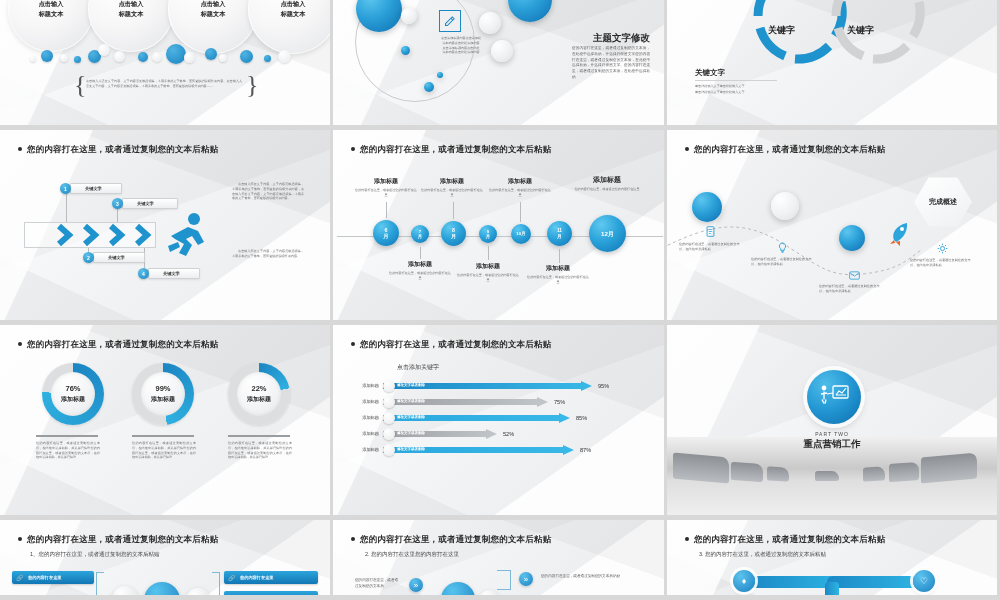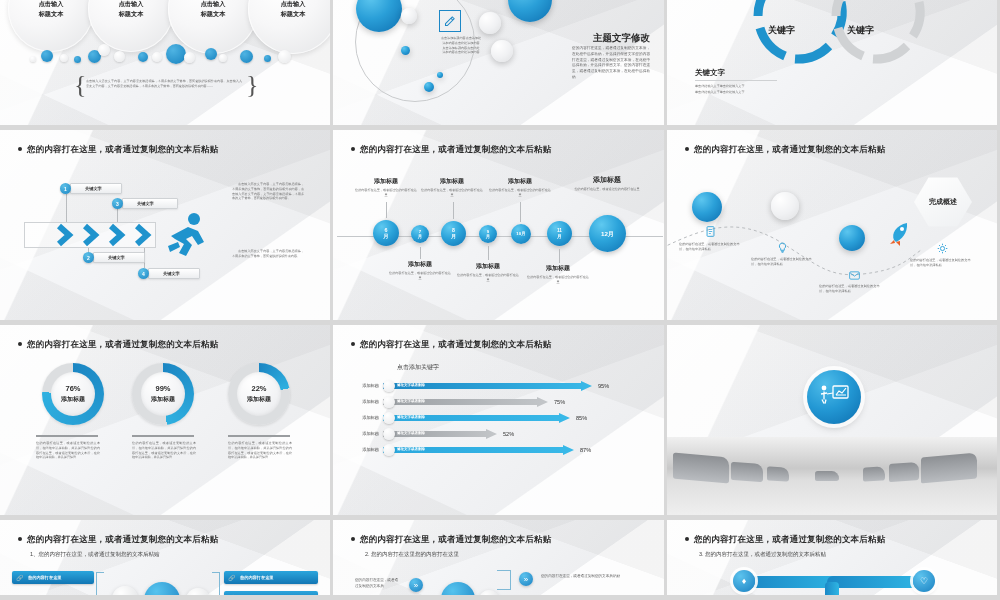--- a/index.html
+++ b/index.html
@@ -569,20 +569,24 @@
     <div class="seal" style="left:140px;top:45px;">
       <svg width="34" height="28" viewBox="0 0 34 28">
         <circle cx="7" cy="5" r="2.4" fill="#fff"></circle>
         <path d="M7 8.5v8M4 11l6-1M5 16.5l2 4M9 16.5l-1 4" stroke="#fff" stroke-width="1.3" fill="none"></path>
         <path d="M10 11 L16 10" stroke="#fff" stroke-width="1.2"></path>
         <rect x="16" y="3" width="15" height="12" rx="1" fill="none" stroke="#fff" stroke-width="1.3"></rect>
         <path d="M19 12 L22 8 L25 10 L29 5" stroke="#fff" stroke-width="1.2" fill="none"></path>
         <path d="M19 12h10" stroke="#fff" stroke-width="1"></path>
       </svg>
     </div>
+    <div class="part" style="top:106px;">
+      <div class="p1">PART TWO</div>
+      <div class="p2">重点营销工作</div>
+    </div>
   </div>
 
   <div class="slide">
     <div class="hd">
       <span class="dot"></span><span>您的内容打在这里，或者通过复制您的文本后粘贴</span>
     </div>
     <div class="sub" style="left:30px;top:31px;font-size:5.5px;color:#444;">1、您的内容打在这里，或者通过复制您的文本后粘贴</div>
 
     <div class="bchip" style="left:12px;top:51px;width:82px;">
       <span class="ci">🔗</span>

